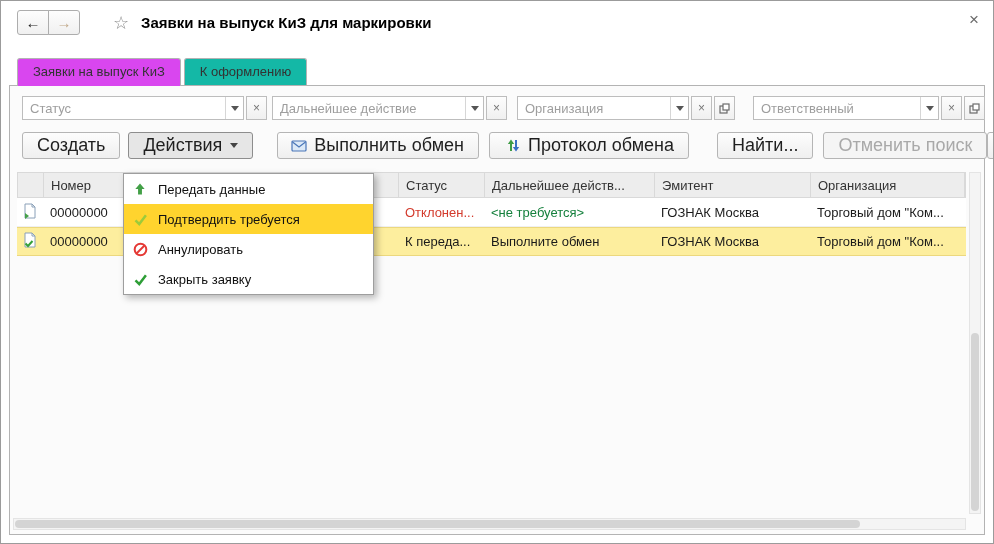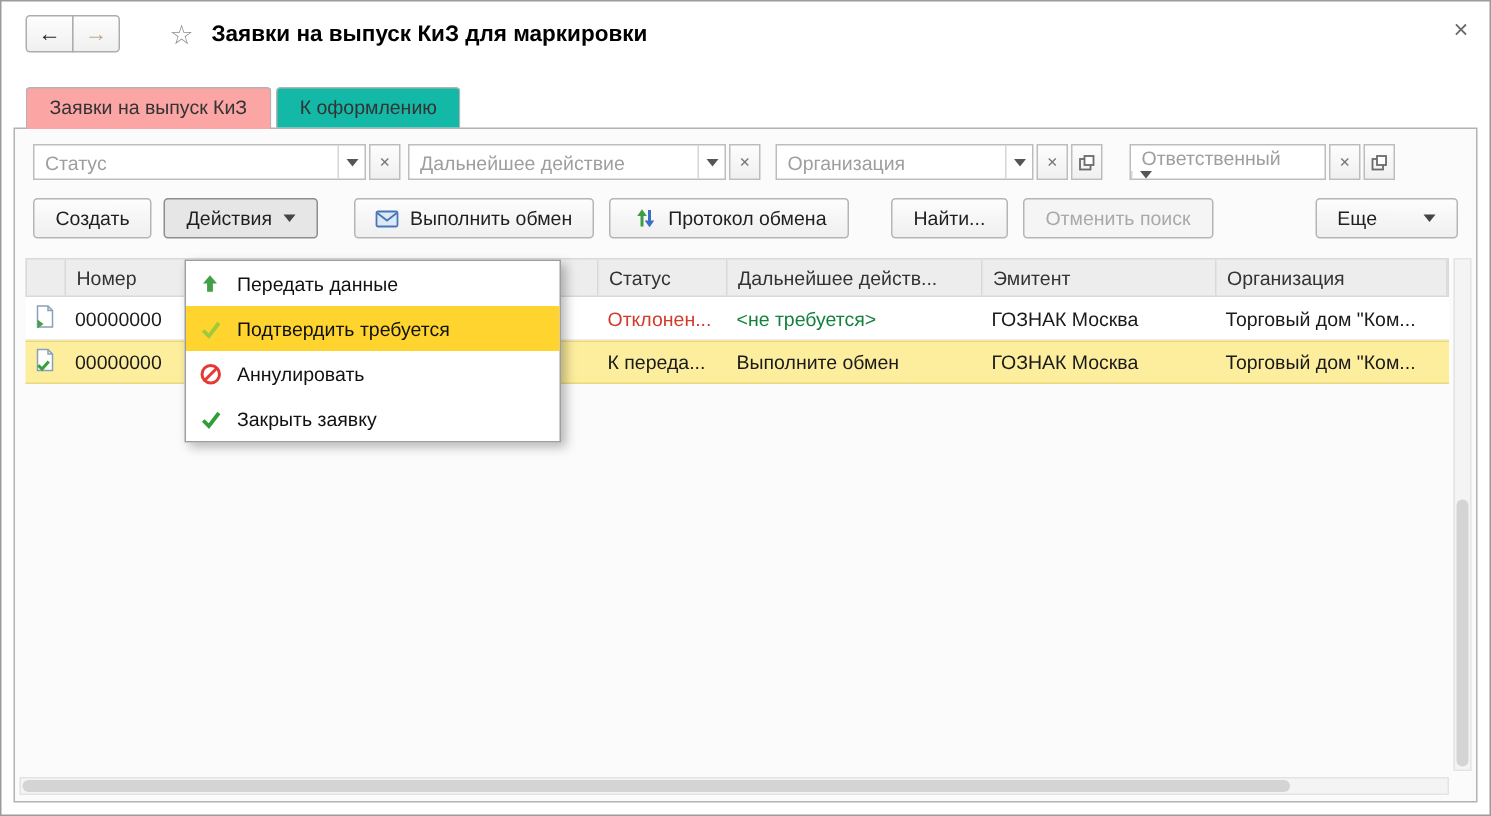--- a/index.html
+++ b/index.html
@@ -15,41 +15,41 @@
   .navbtn.back { border-radius:3px 0 0 3px; }
   .navbtn.fwd  { border-radius:0 3px 3px 0; margin-left:-1px; color:#c2a98a; }
   .star { position:absolute; left:112px; top:11px; font-size:18px; color:#8f8f8f; cursor:pointer; }
   .title { position:absolute; left:140px; top:13px; font-size:15px; font-weight:bold; color:#000; }
   .close { position:absolute; right:14px; top:9px; font-size:17px; color:#6b6b6b; cursor:pointer; }
 
   
   .tabs { position:absolute; left:16px; top:57px; display:flex; gap:3px; z-index:3; }
   .tab { height:27px; padding:5px 15px 0; background:#14b8a6; border:1px solid #b3b3b3; border-bottom:none;
          border-radius:3px 3px 0 0; color:#333; cursor:pointer; }
-  .tab.active { background:#fca5a5; height:28px; margin-bottom:-1px; }
+  .tab.active { background:#d946ef; height:28px; margin-bottom:-1px; }
 
   
   .panel { position:absolute; left:8px; right:8px; top:84px; bottom:8px; border:1px solid #b3b3b3; background:#fbfbfb; }
 
   
   .filters { position:absolute; left:12px; top:10px; right:12px; height:24px; display:flex; }
   .fgroup { display:flex; }
   .combo { height:24px; border:1px solid #bdbdbd; background:#fff; display:flex; align-items:stretch; }
   .combo input { flex:1; border:none; outline:none; padding:0 7px; font-family:"Liberation Sans",sans-serif; font-size:13px; color:#333; min-width:0; background:transparent; }
   .combo input::placeholder { color:#9e9e9e; }
   .combo-arrow { width:18px; border-left:1px solid #d6d6d6; display:flex; align-items:center; justify-content:center; cursor:pointer; }
   .tri { width:0; height:0; border-left:4px solid transparent; border-right:4px solid transparent; border-top:5px solid #555; }
   .sqbtn { width:21px; height:24px; margin-left:2px; border:1px solid #bdbdbd; background:linear-gradient(#fdfdfd,#f0f0f0);
            display:flex; align-items:center; justify-content:center; color:#777; font-size:12px; cursor:pointer; }
   .openbtn svg { display:block; }
 
   
   .toolbar { position:absolute; left:12px; top:46px; right:12px; height:27px; display:flex; align-items:center; }
   .btn { height:27px; padding:0 14px; border:1px solid #b5b5b5; border-radius:3px; background:linear-gradient(#fdfdfd,#efefef);
-         display:flex; align-items:center; gap:6px; font-size:13px; color:#1f1f1f; cursor:pointer; white-space:nowrap; }
+         display:flex; align-items:center; gap:6px; font-size:18px; color:#1f1f1f; cursor:pointer; white-space:nowrap; }
   .btn .tri { border-top-color:#444; margin-left:2px; }
   .btn.pressed { background:#e6e6e6; border-color:#8d8d8d; }
   .btn.disabled { color:#a9a9a9; background:#f5f5f5; cursor:default; }
   .ml8{margin-left:8px;} .ml10{margin-left:10px;} .ml24{margin-left:24px;padding-left:12px;} .ml28{margin-left:28px;} .mlauto{margin-left:auto;gap:29px;}
 
   
   .grid { position:absolute; left:7px; top:86px; right:18px; }
   .gh { display:flex; height:26px; background:#ededed; border:1px solid #d9d9d9; }
   .gh .c { display:flex; align-items:center; padding:0 7px; border-right:1px solid #d9d9d9; color:#333; overflow:hidden; white-space:nowrap; }
   .gr { display:flex; height:29px; background:#fff; border-bottom:1px solid #f0f0f0; align-items:center; cursor:pointer; }
@@ -128,21 +128,21 @@
         <span class="sqbtn">×</span>
         <span class="sqbtn openbtn">
           <svg width="11" height="11" viewBox="0 0 11 11">
               <rect x="1" y="3" width="7" height="7" fill="none" stroke="#6a6a6a" stroke-width="1.2"></rect>
               <rect x="4" y="1" width="6" height="6" fill="#fff" stroke="#6a6a6a" stroke-width="1.2"></rect>
             </svg>
         </span>
       </div>
 
       <div class="fgroup" style="margin-left:18px;">
-        <div class="combo" style="width:131px;flex-direction:column;">
+        <div class="combo" style="width:186px;">
           <input placeholder="Ответственный" style="">
           <span class="combo-arrow">
               <span class="tri"></span>
             </span>
         </div>
         <span class="sqbtn">×</span>
         <span class="sqbtn openbtn">
           <svg width="11" height="11" viewBox="0 0 11 11">
               <rect x="1" y="3" width="7" height="7" fill="none" stroke="#6a6a6a" stroke-width="1.2"></rect>
               <rect x="4" y="1" width="6" height="6" fill="#fff" stroke="#6a6a6a" stroke-width="1.2"></rect>

